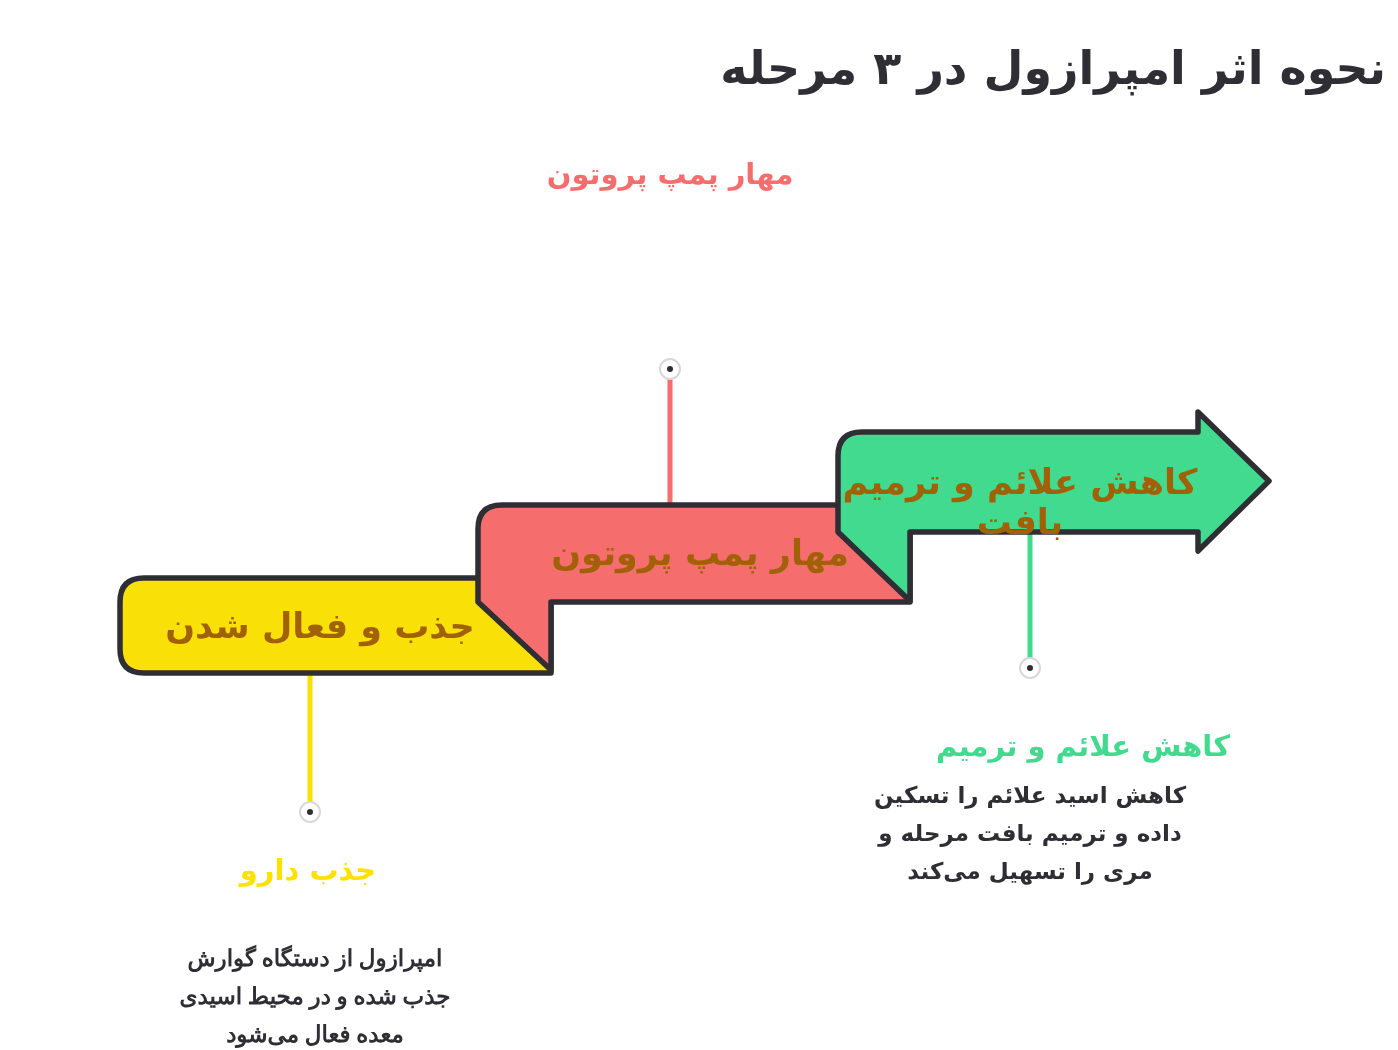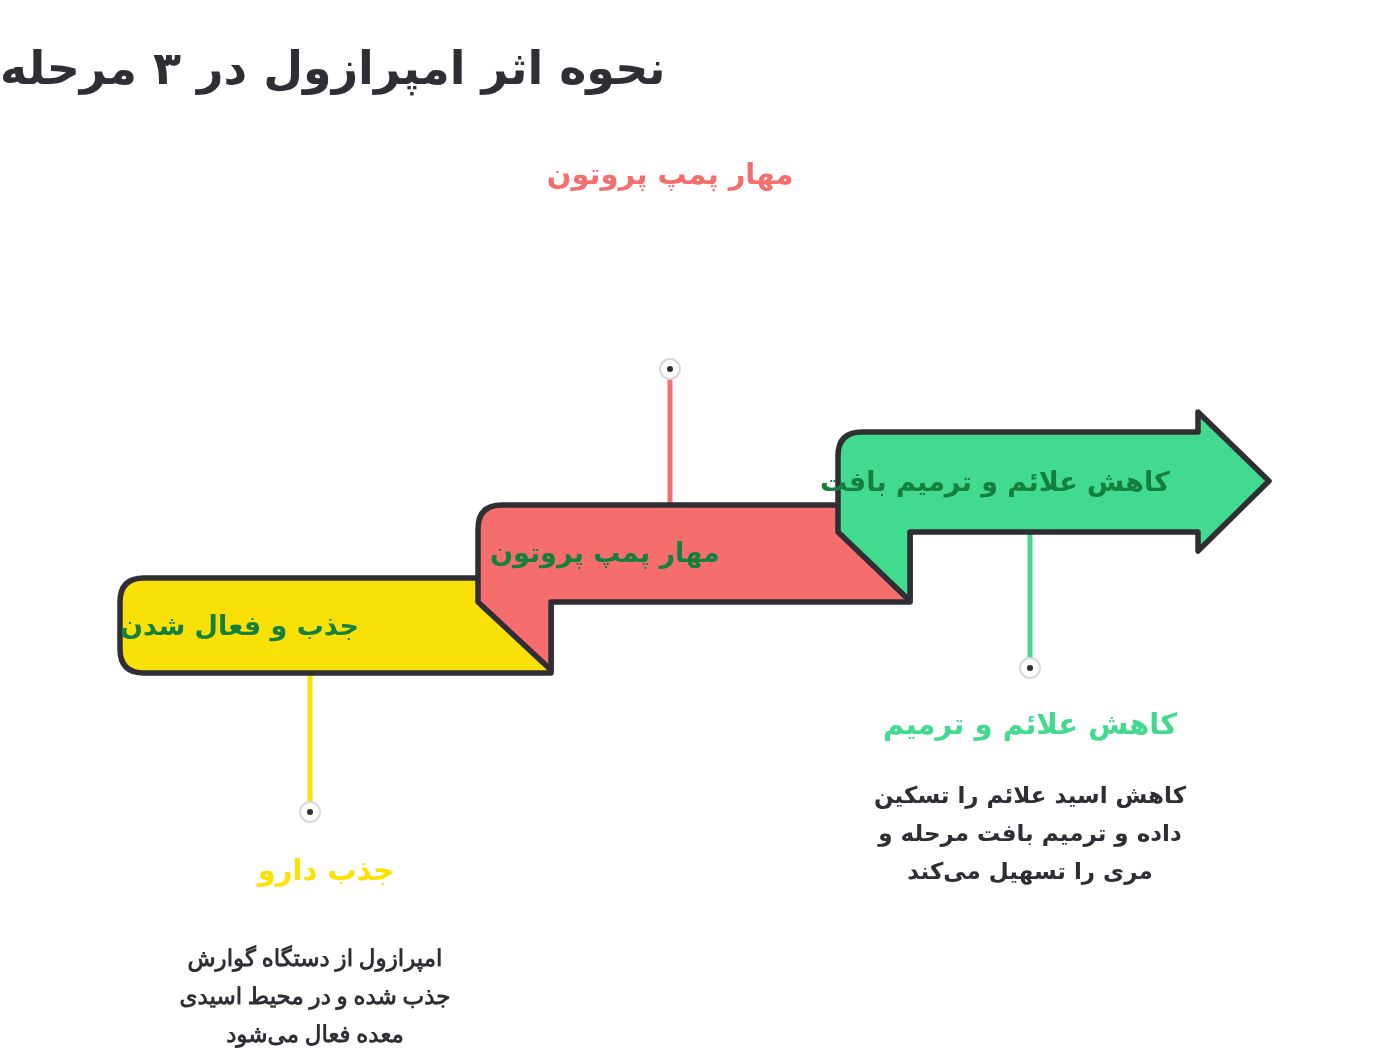--- a/index.html
+++ b/index.html
@@ -7,40 +7,40 @@
     position:relative;
     width:1398px;height:1050px;
     background:#ffffff;
     overflow:hidden;
     font-family:"DejaVu Sans", sans-serif;
     direction:rtl;
   }
   .abs{position:absolute;}
   .page-title{
     top:36px;left:0;right:12px;
-    text-align:left;
+    text-align:right;
     font-size:46px;font-weight:bold;
     color:#2E2E34;
     line-height:64px;
   }
   .callout-title{
     font-size:29px;font-weight:bold;
     line-height:44px;text-align:center;
     width:400px;
   }
   .callout-text{
     font-size:23px;font-weight:bold;
     line-height:38px;text-align:center;
     color:#2E2E34;
     white-space:pre-line;
     width:400px;
   }
   .arrow-label{
-    font-size:27px;font-weight:bold;
-    color:#15803d;text-align:left;
+    font-size:35px;font-weight:bold;
+    color:#a16207;text-align:center;
     line-height:40px;
   }
   .c-red{color:#F66D6D;}
   .c-yellow{color:#FFE100;}
   .c-green{color:#41DA8E;}
   svg{display:block;}
 </style>
 </head>
 <body>
 
@@ -73,23 +73,23 @@
     <g>
       <circle cx="1030" cy="668" r="10" fill="#ffffff" stroke="#d8d8d8" stroke-width="2"></circle>
       <circle cx="1030" cy="668" r="3" fill="#2E2E34"></circle>
     </g>
   </svg>
 
   <div class="abs arrow-label" style="top:606px;left:120px;width:400px;">جذب و فعال شدن</div>
   <div class="abs arrow-label" style="top:533px;left:490px;width:420px;">مهار پمپ پروتون</div>
   <div class="abs arrow-label" style="top:462px;left:820px;width:400px;">کاهش علائم و ترمیم بافت</div>
 
-  <div class="abs callout-title c-yellow" style="top:848px;left:126px;">جذب دارو</div>
+  <div class="abs callout-title c-yellow" style="top:848px;left:108px;">جذب دارو</div>
   <div class="abs callout-text" style="top:940px;left:115px;font-family:Liberation Serif, serif;">امپرازول از دستگاه گوارش
 جذب شده و در محیط اسیدی
 معده فعال می‌شود</div>
 
-  <div class="abs callout-title c-green" style="top:702px;left:830px;">کاهش علائم و ترمیم</div>
+  <div class="abs callout-title c-green" style="top:724px;left:830px;text-align:right;">کاهش علائم و ترمیم</div>
   <div class="abs callout-text" style="top:776px;left:830px;">کاهش اسید علائم را تسکین
 داده و ترمیم بافت مرحله و
 مری را تسهیل می‌کند</div>
 
 </div>
 
 </body></html>

